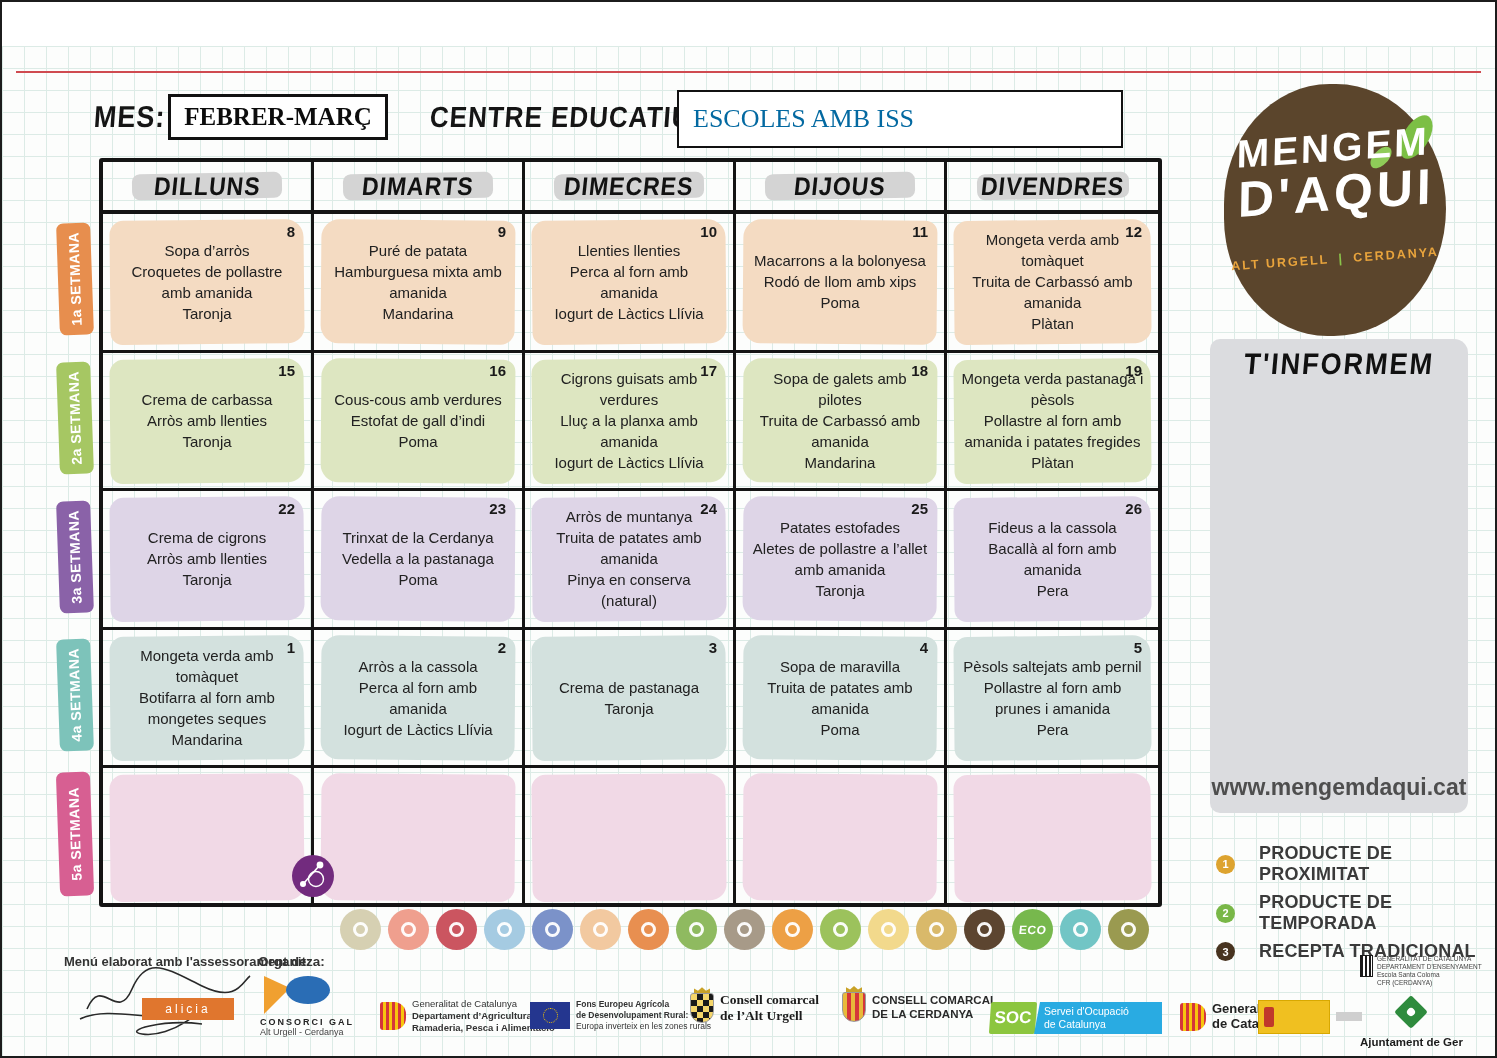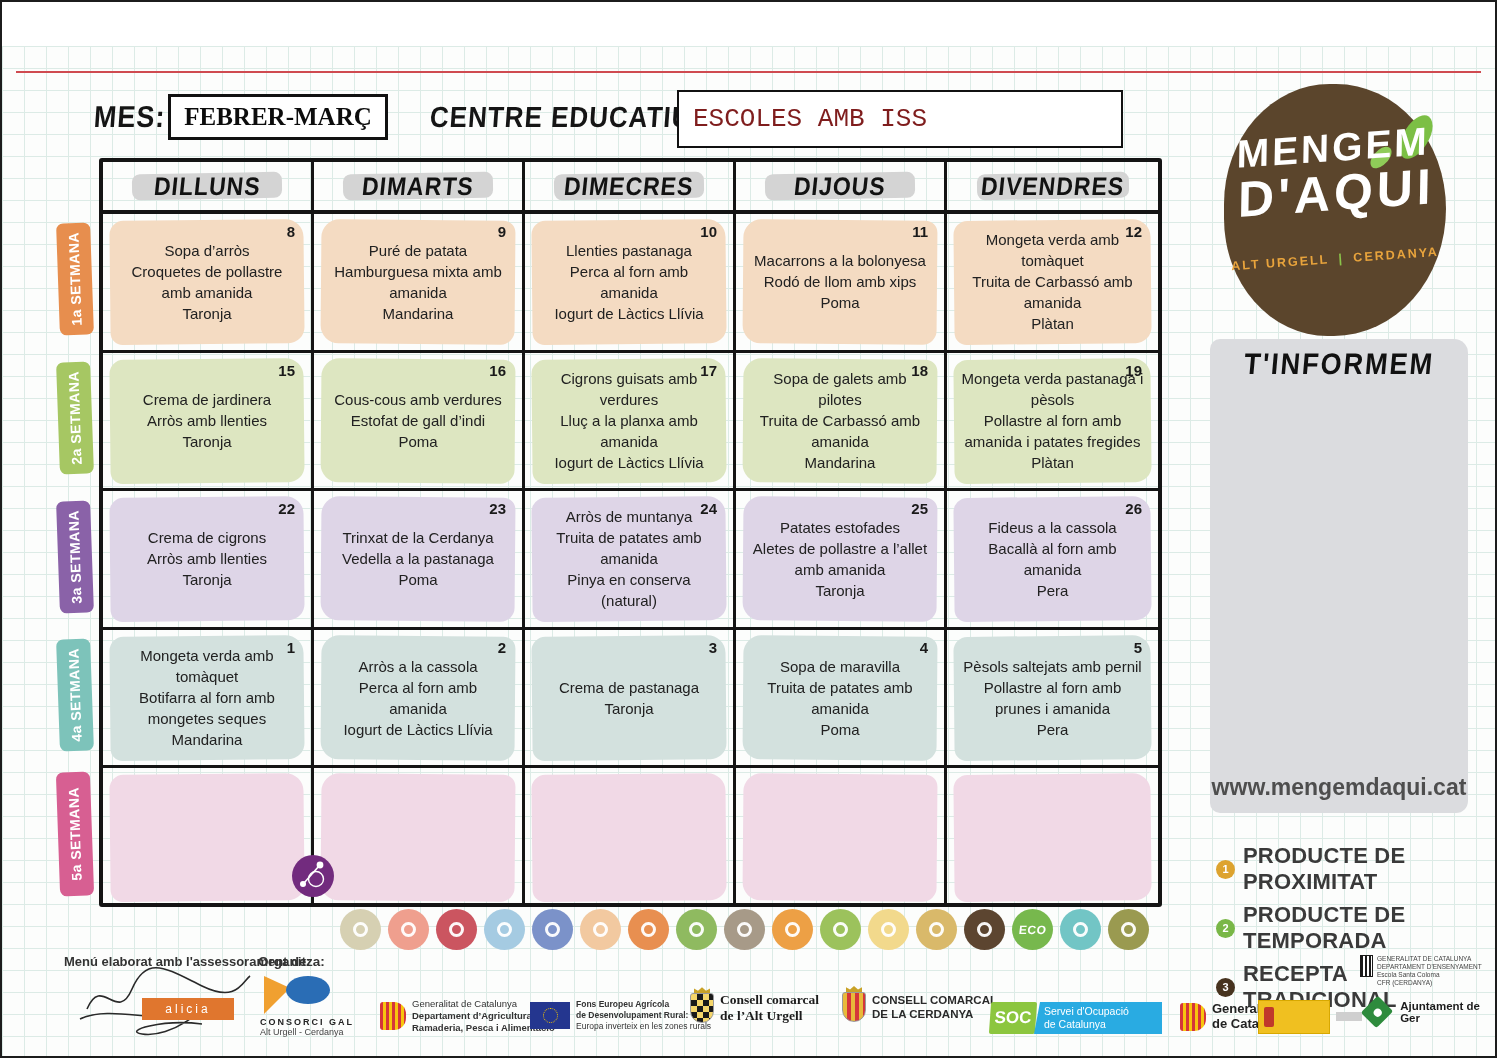--- a/index.html
+++ b/index.html
@@ -20,21 +20,21 @@
 
   
   .hand { font-weight:700; letter-spacing:1px; transform:skewX(-4deg) scaleY(1.12); color:#151515; }
   .mes-label { position:absolute; left:92px; top:100px; font-size:27px; }
   .mes-box { position:absolute; left:166px; top:92px; width:220px; height:46px; background:#fff;
     border:3px solid #111; display:flex; align-items:center; justify-content:center;
     font-family:"Liberation Serif", serif; font-weight:700; font-size:25px; color:#0c0c0c; }
   .centre-label { position:absolute; left:428px; top:100px; font-size:26px; }
   .centre-box { position:absolute; left:675px; top:88px; width:446px; height:58px; background:#fff;
     border:2px solid #111; display:flex; align-items:center; padding-left:14px;
-    font-family:Liberation Mono, monospace; font-weight:400; font-size:26px; color:#7f1d1d; }
+    font-family:Liberation Serif, serif; font-weight:400; font-size:26px; color:#0369a1; }
 
   
   .logo { position:absolute; left:1222px; top:82px; width:222px; height:252px; }
   .logo-circle { position:absolute; inset:0; background:#5b452c; border-radius:49% 51% 52% 48%; }
   .logo-text { position:absolute; left:0; top:44px; width:100%; text-align:center; color:#fff;
     transform:rotate(-4deg); line-height:1.02; }
   .logo-l1 { font-size:39px; font-weight:700; letter-spacing:3px; transform:skewX(-5deg); }
   .logo-l2 { font-size:50px; font-weight:700; letter-spacing:4px; transform:skewX(-5deg); }
   .logo-sub { position:absolute; left:0; top:168px; width:100%; text-align:center;
     font-size:12.5px; font-weight:700; letter-spacing:2px; color:#e9a43c; transform:rotate(-4deg); }
@@ -82,21 +82,21 @@
   .informem-panel { position:absolute; left:1208px; top:337px; width:258px; height:474px;
     background:#dbdcdf; border-radius:10px 14px 12px 10px; }
   .informem-title { position:absolute; left:0; top:10px; width:100%; text-align:center;
     font-size:27px; font-weight:700; letter-spacing:2px; transform:skewX(-5deg) scaleY(1.1); color:#111; }
   .website { position:absolute; left:0; bottom:12px; width:100%; text-align:center;
     font-size:23px; font-weight:700; color:#4e4e4e; }
   .legend { position:absolute; left:1214px; top:841px; width:260px; }
   .legend-row { display:flex; align-items:center; gap:8px; margin-bottom:7px; }
   .legend-circle { width:19px; height:19px; border-radius:50%; color:#fff; font-size:11px; font-weight:700;
     display:flex; align-items:center; justify-content:center; flex:0 0 auto; }
-  .legend-label { font-size:22px; font-weight:600; color:#3a3a3a; letter-spacing:0.2px; }
+  .legend-label { font-size:18px; font-weight:600; color:#3a3a3a; letter-spacing:0.2px;margin-left:16px; }
 
   
   .food-icons { position:absolute; left:338px; top:907px; display:flex; gap:7px; }
   .foodicon { width:41px; height:41px; border-radius:50%; display:flex; align-items:center; justify-content:center; }
   .foodicon .ring { width:15px; height:15px; border:3px solid rgba(255,255,255,0.95); border-radius:50%; }
   .foodicon .eco-text { color:#fff; font-size:12px; font-weight:700; letter-spacing:0.5px; transform:skewX(-6deg); }
 
   
   .footer-text { color:#333; }
   .advisory-label { position:absolute; left:62px; top:952px; font-size:13px; font-weight:600; }
@@ -144,21 +144,21 @@
   .gencat-lines div { font-size:13px; font-weight:700; line-height:1.15; color:#222; }
   .spain-box { position:absolute; left:1256px; top:998px; width:72px; height:34px; background:#f0c020;
     border:1px solid #d8a800; display:flex; align-items:center; }
   .spain-crest { width:10px; height:20px; background:#c0392b; margin-left:5px; border-radius:2px; }
   .spain-lines { font-size:5.5px; color:#6b5200; line-height:1.2; padding-left:4px; }
   .gray-mini { position:absolute; left:1334px; top:1010px; width:26px; height:9px; background:#cfcfcf; }
   .ensenyament { position:absolute; left:1358px; top:953px; display:flex; gap:4px; }
   .ens-senyera { width:13px; height:22px; background:repeating-linear-gradient(90deg,#1a1a1a 0 2px,#fff 2px 4px);
     border:1px solid #1a1a1a; }
   .ens-lines div { font-size:6.5px; line-height:1.25; color:#444; }
-  .ger-block { left:1358px; top:992px; }
+  .ger-block { left:1358px; top:992px;flex-direction:column; }
   .ger-diamond { width:24px; height:24px; background:#2e8b3d; transform:rotate(45deg); border-radius:3px;
     position:relative; margin:6px; }
   .ger-dot { position:absolute; left:8px; top:8px; width:8px; height:8px; background:#fff; border-radius:50%; }
   .ger-label { font-size:11.5px; font-weight:700; color:#1c1c1c; }
 </style>
 </head>
 <body>
 
 <div class="page">
   <div class="top-white"></div>
@@ -224,21 +224,21 @@
             <div class="items">
               <div class="item">Puré de patata</div>
               <div class="item">Hamburguesa mixta amb amanida</div>
               <div class="item">Mandarina</div>
             </div>
           </div>
           <div class="cell">
             <div class="blob" style="background: rgb(244, 219, 194);"></div>
             <div class="daynum">10</div>
             <div class="items">
-              <div class="item">Llenties pastanaga</div>
+              <div class="item">Llenties llenties</div>
               <div class="item">Perca al forn amb amanida</div>
               <div class="item">Iogurt de Làctics Llívia</div>
             </div>
           </div>
           <div class="cell">
             <div class="blob" style="background: rgb(244, 219, 194);"></div>
             <div class="daynum">11</div>
             <div class="items">
               <div class="item">Macarrons a la bolonyesa</div>
               <div class="item">Rodó de llom amb xips</div>
@@ -253,21 +253,21 @@
               <div class="item">Truita de Carbassó amb amanida</div>
               <div class="item">Plàtan</div>
             </div>
           </div>
         </div>
         <div class="week-row">
           <div class="cell">
             <div class="blob" style="background: rgb(221, 230, 193);"></div>
             <div class="daynum">15</div>
             <div class="items">
-              <div class="item">Crema de jardinera</div>
+              <div class="item">Crema de carbassa</div>
               <div class="item">Arròs amb llenties</div>
               <div class="item">Taronja</div>
             </div>
           </div>
           <div class="cell">
             <div class="blob" style="background: rgb(221, 230, 193);"></div>
             <div class="daynum">16</div>
             <div class="items">
               <div class="item">Cous-cous amb verdures</div>
               <div class="item">Estofat de gall d’indi</div>

